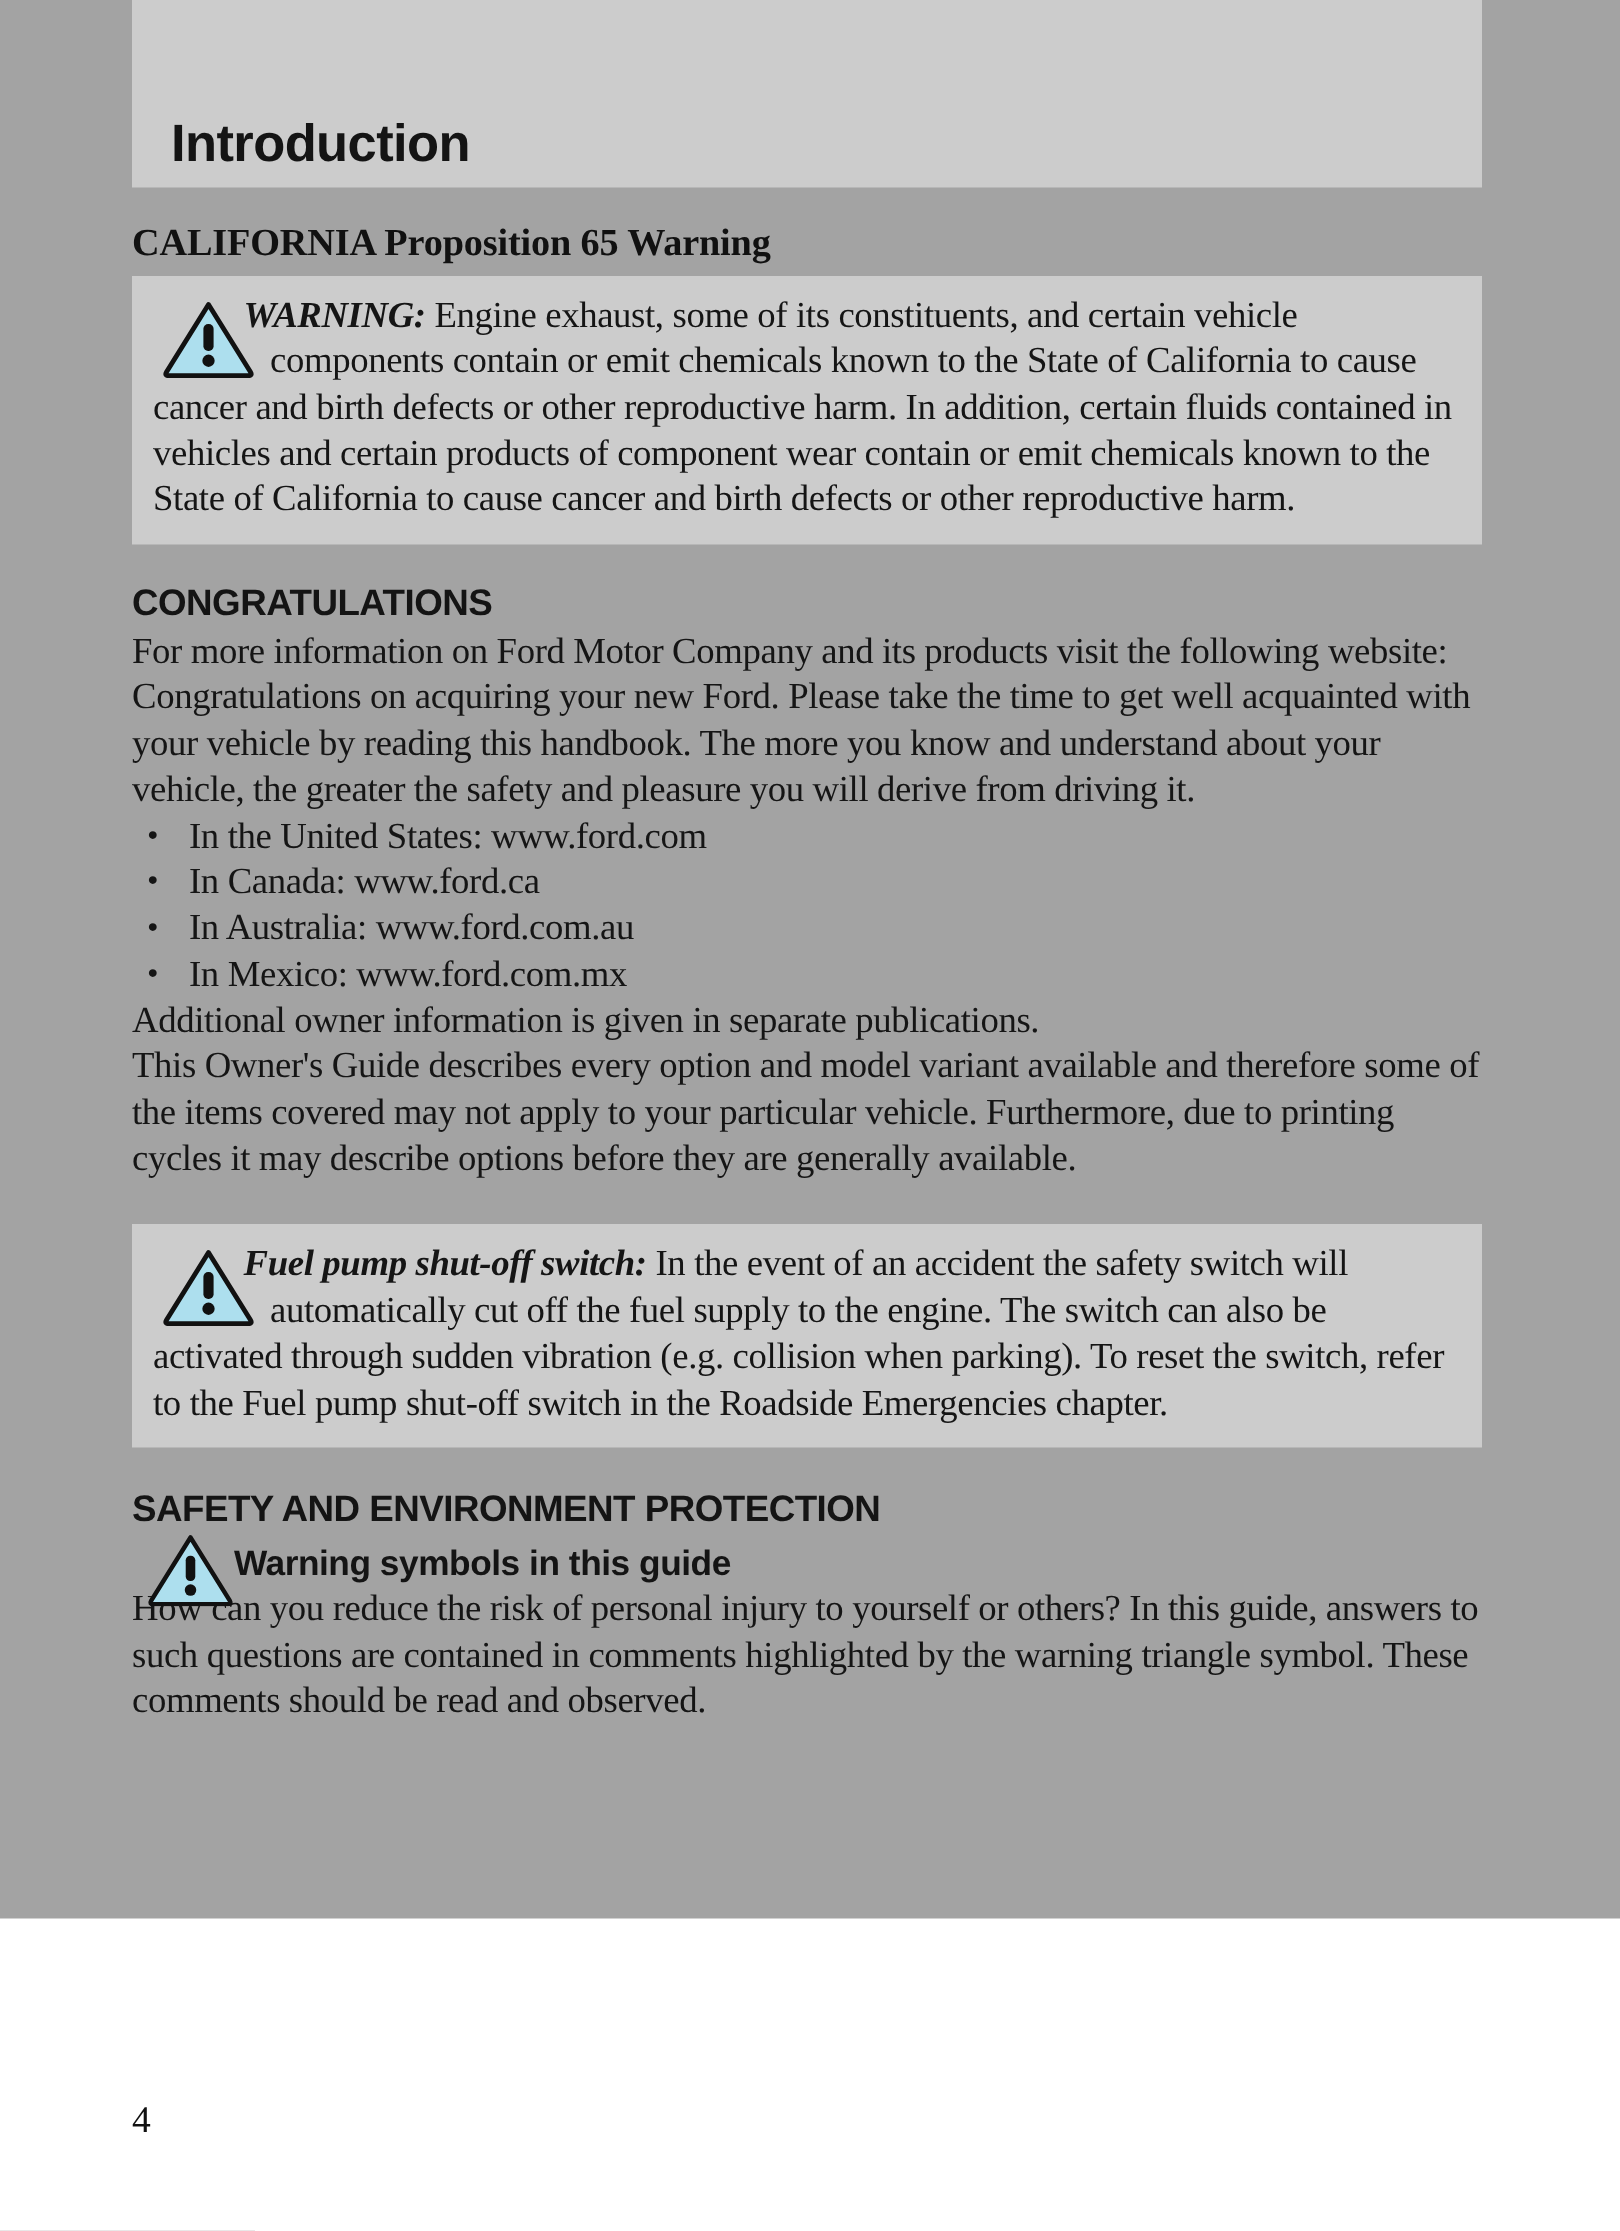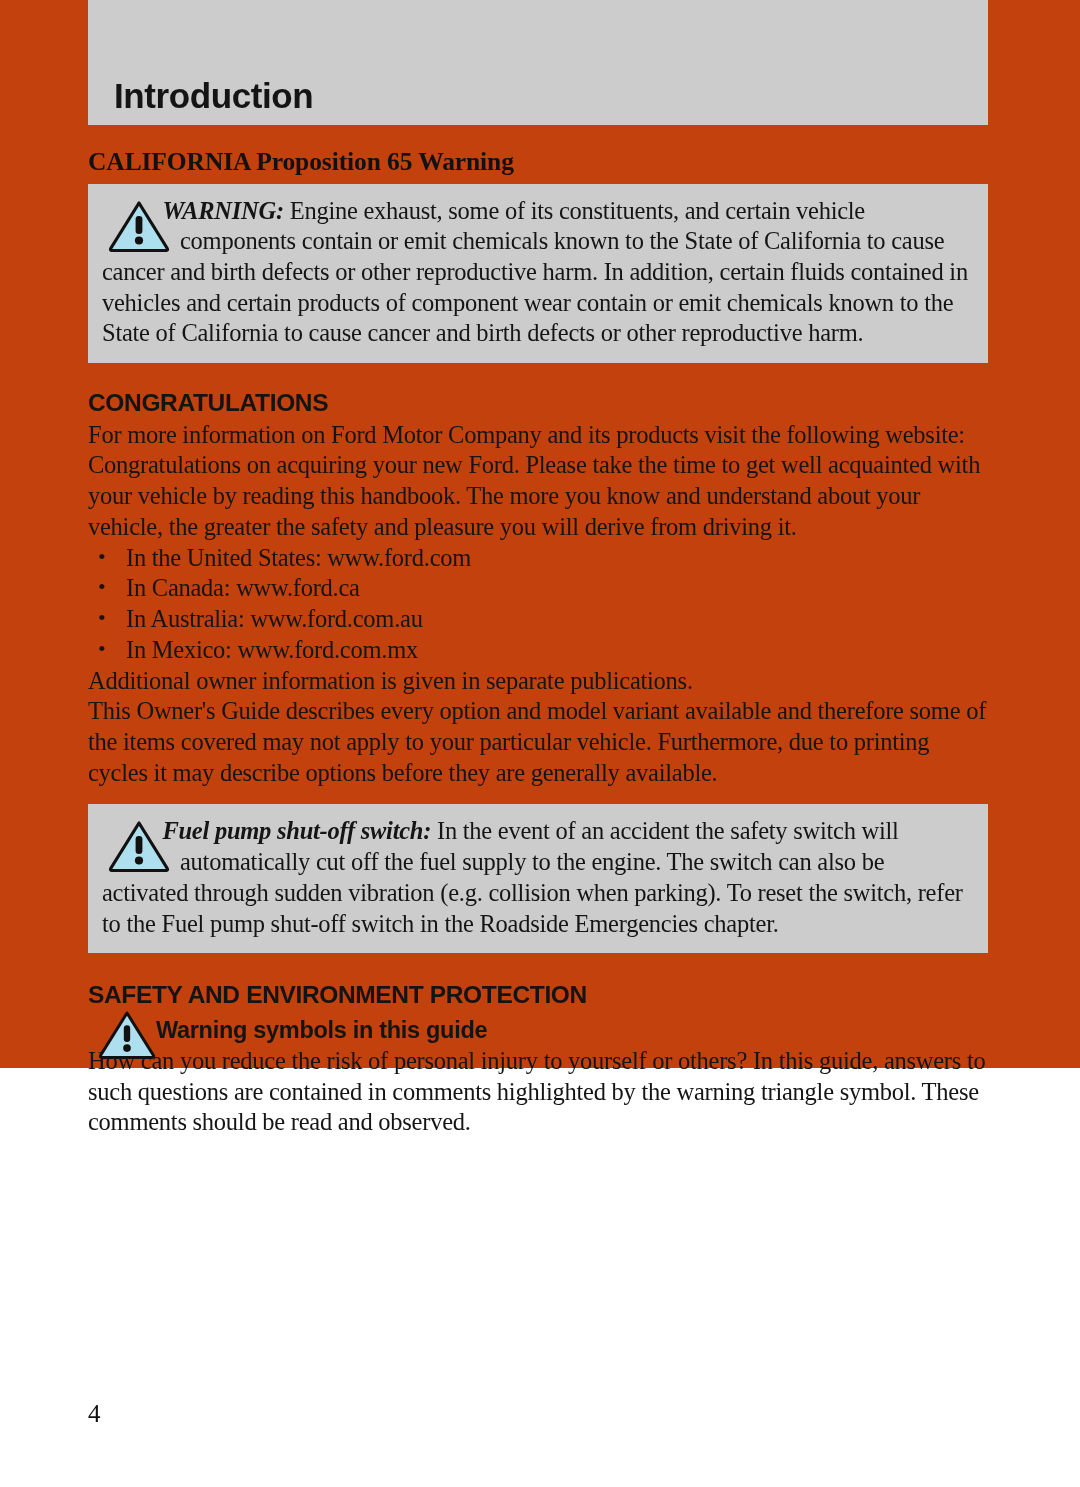--- a/index.html
+++ b/index.html
@@ -14,22 +14,22 @@
     font-family: "Liberation Serif", "DejaVu Serif", serif;
     color: #111111;
     overflow: hidden;
   }
 
   .page {
     position: absolute;
     left: 0;
     top: 0;
     width: 1080px;
-    height: 1068px;
-    background: #c2410c;
+    height: 1279px;
+    background: #a3a3a3;
   }
 
   .content {
     position: absolute;
     left: 88px;
     top: 0;
     width: 900px;
   }
 
   
@@ -204,21 +204,21 @@
       <li><span class="bullet-dot">•</span><span>In Canada: www.ford.ca</span></li>
       <li><span class="bullet-dot">•</span><span>In Australia: www.ford.com.au</span></li>
       <li><span class="bullet-dot">•</span><span>In Mexico: www.ford.com.mx</span></li>
     </ul>
 
     <p class="body-text">Additional owner information is given in separate publications.</p>
 
     <p class="body-text"><span>This </span><span class="ital">Owner's Guide</span><span> describes every option and model variant available and therefore some of the items covered may not apply to your particular vehicle. Furthermore, due to printing cycles it may describe options before they are generally available.</span></p>
 
 
-    <div class="note-box" style="margin-top:16px;">
+    <div class="note-box" style="margin-top:28px;">
       <span class="note-icon">
         <svg class="tri-icon" width="62" height="52" viewBox="0 0 62 52" aria-hidden="true">
           <path d="M31 3 L59 48 Q60.5 50.5 57.5 50.5 L4.5 50.5 Q1.5 50.5 3 48 Z" fill="#addfee" stroke="#111111" stroke-width="3.2" stroke-linejoin="round"></path>
           <rect x="27.6" y="16" width="6.8" height="18" rx="3.2" fill="#111111"></rect>
           <circle cx="31" cy="40.5" r="4.1" fill="#111111"></circle>
         </svg>
       </span>
       <p class="note-para"><span class="lead">Fuel pump shut-off switch:</span><span> In the event of an accident the safety switch will automatically cut off the fuel supply to the engine. The switch can also be activated through sudden vibration (e.g. collision when parking). To reset the switch, refer to the </span><span class="ital">Fuel pump shut-off switch</span><span> in the </span><span class="ital">Roadside Emergencies</span><span> chapter.</span></p>
     </div>
 

